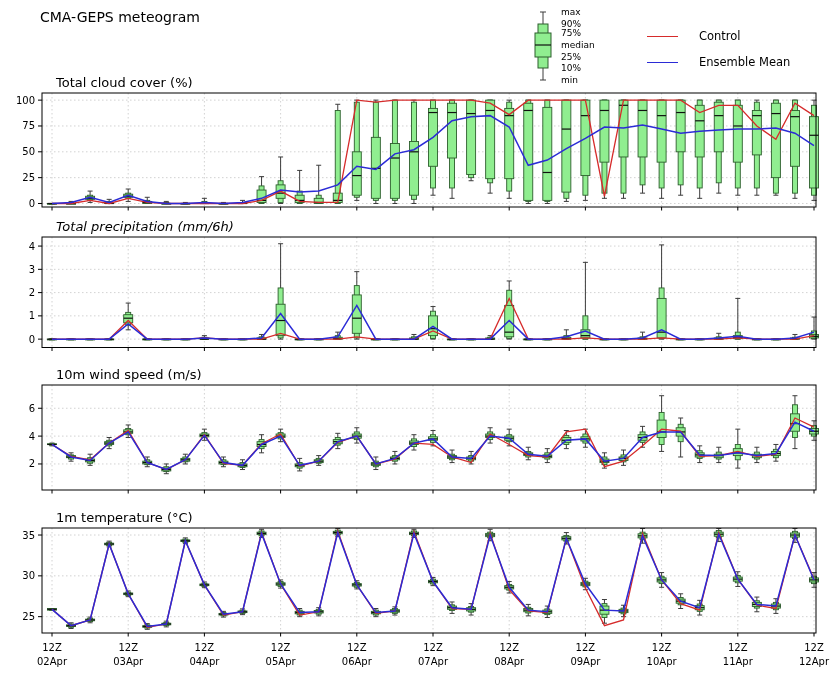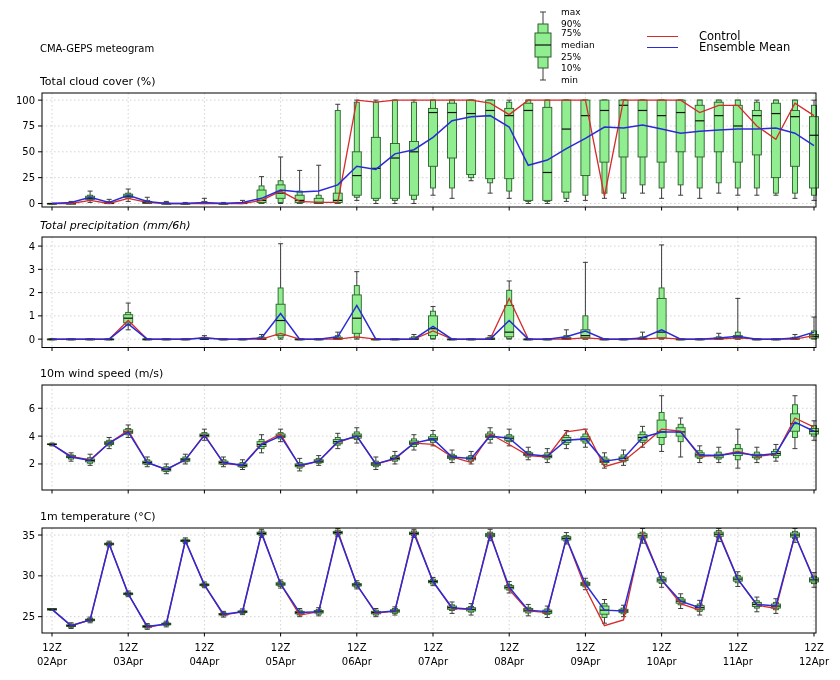--- a/index.html
+++ b/index.html
@@ -1,24 +1,24 @@
 <!DOCTYPE html>
 <html><head>
 <meta charset="utf-8">
 <style>
   html,body{margin:0;padding:0;}
   body{width:840px;height:680px;position:relative;background:#ffffff;
        font-family:"DejaVu Sans","Liberation Sans",sans-serif;color:#000;overflow:hidden;}
   #mg{position:absolute;left:0;top:0;}
   svg text{font-family:"DejaVu Sans","Liberation Sans",sans-serif;}
-  .hdr{position:absolute;left:40px;top:7px;font-size:10px;line-height:21px;margin-top:31px;}
-  .ptitle{position:absolute;left:40px;font-size:11px;}
+  .hdr{position:absolute;left:40px;top:7px;font-size:14px;line-height:21px;}
+  .ptitle{position:absolute;left:56px;font-size:13px;}
   #pt0{top:75px;} #pt1{top:219px;font-style:italic;} #pt2{top:367px;} #pt3{top:510px;}
   .slegend-row{position:absolute;left:647px;display:flex;align-items:center;gap:21px;font-size:11.5px;}
-  #sl0{top:29px;} #sl1{top:40px;}
+  #sl0{top:29px;} #sl1{top:55px;}
   .chip{display:inline-block;width:31px;height:0;border-top:1.6px solid #000;}
 </style>
 </head>
 <body>
 
 <svg id="mg" width="840" height="680">
     <g>
       <line x1="52" y1="93" x2="52" y2="207" stroke="#c6c6c6" stroke-width="0.8" stroke-dasharray="1.5,2.5"></line>
       <line x1="52" y1="207" x2="52" y2="210.5" stroke="#000000" stroke-width="1"></line>
       <line x1="128.2" y1="93" x2="128.2" y2="207" stroke="#c6c6c6" stroke-width="0.8" stroke-dasharray="1.5,2.5"></line>

